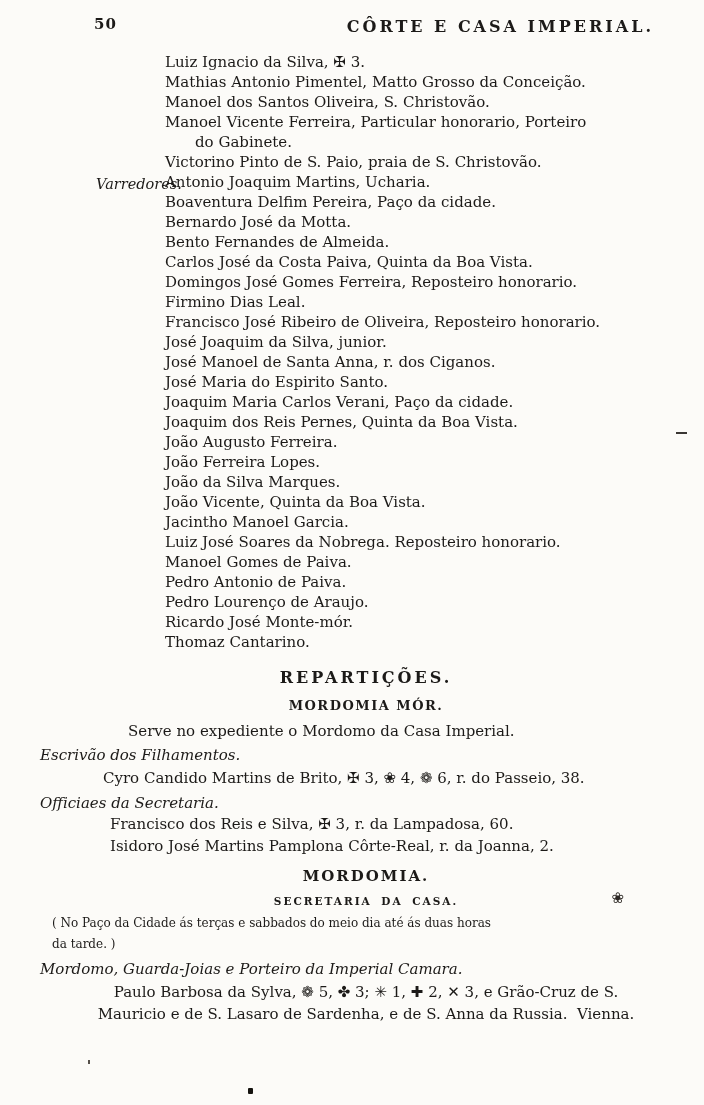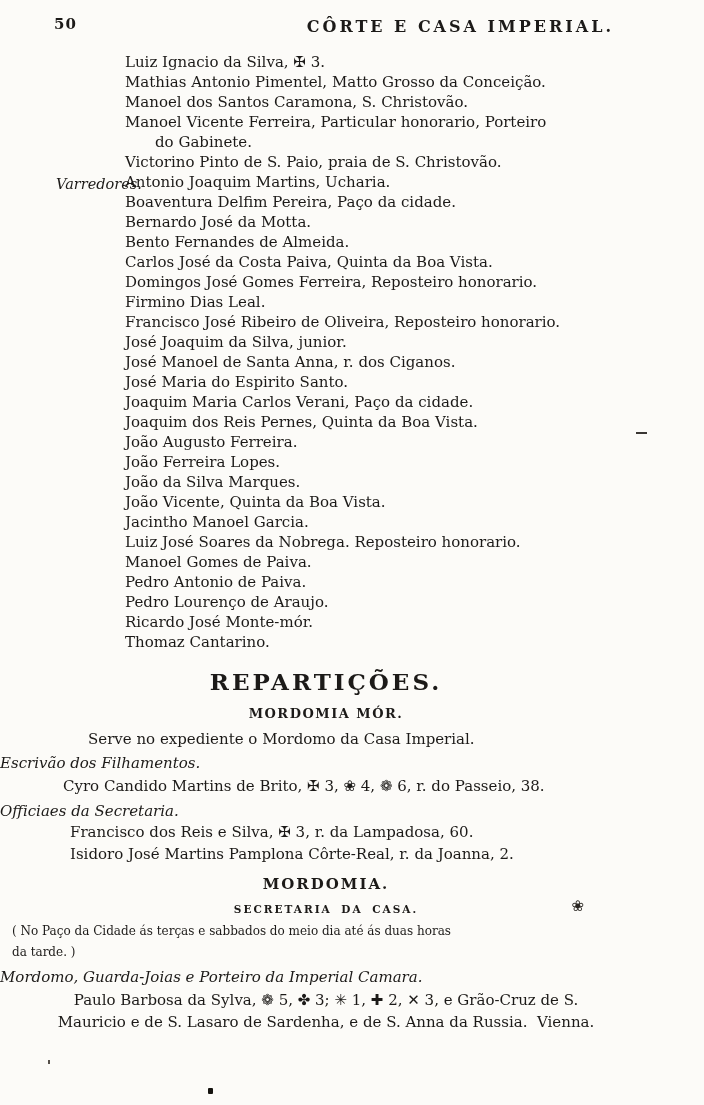--- a/index.html
+++ b/index.html
@@ -5,21 +5,21 @@
   html,body{margin:0;padding:0;}
   body{
     width:704px;height:1105px;
     background:#fcfbf8;
     font-family:"DejaVu Serif", serif;
     color:#1c1a18;
     position:relative;
     overflow:hidden;
     -webkit-font-smoothing:antialiased;
   }
-  .page{position:relative;width:652px;height:1105px;}
+  .page{position:relative;width:652px;height:1105px;margin-left:40px;}
 
   
   .header{position:relative;padding-top:17px;height:26px;}
   .page-number{position:absolute;left:54px;top:15px;font-weight:700;font-size:15px;letter-spacing:1px;}
   .header-title{text-align:right;padding-right:38px;font-weight:700;font-size:16px;letter-spacing:3px;}
 
   
   .roster{margin:9px 28px 0 125px;font-size:15px;line-height:20px;}
   .roster .entry{
     white-space:pre-wrap;
@@ -27,21 +27,21 @@
     text-indent:-30px;
   }
   .margin-label{
     position:absolute;left:56px;top:176px;
     font-style:italic;font-size:14.5px;
   }
 
   
   .section-title{
     margin:16px 0 0 0;text-align:center;
-    font-size:23px;font-weight:700;letter-spacing:3px;
+    font-size:16px;font-weight:700;letter-spacing:3px;
   }
   .smallcaps-heading{
     margin-top:11px;text-align:center;
     font-size:13px;font-weight:700;letter-spacing:1.5px;
   }
   .note-line{margin:8px 40px 0 88px;font-size:15px;line-height:20px;}
   .italic-heading{margin-top:4px;font-style:italic;font-size:15px;line-height:20px;}
   .entry-line{margin:3px 30px 0 63px;font-size:15px;line-height:21px;}
   .entry-line.tight{margin-left:70px;margin-top:1px;}
   .sub-section-title{
@@ -87,21 +87,21 @@
   </div>
 
   <div class="margin-label">Varredores.</div>
 
   <div class="roster">
 
       <div class="entry">Luiz Ignacio da Silva, ✠ 3.</div>
 
       <div class="entry">Mathias Antonio Pimentel, Matto Grosso da Conceição.</div>
 
-      <div class="entry">Manoel dos Santos Caramona, S. Christovão.</div>
+      <div class="entry">Manoel dos Santos Oliveira, S. Christovão.</div>
 
       <div class="entry">Manoel Vicente Ferreira, Particular honorario, Porteiro
 do Gabinete.</div>
 
       <div class="entry">Victorino Pinto de S. Paio, praia de S. Christovão.</div>
 
       <div class="entry">Antonio Joaquim Martins, Ucharia.</div>
 
       <div class="entry">Boaventura Delfim Pereira, Paço da cidade.</div>
 

